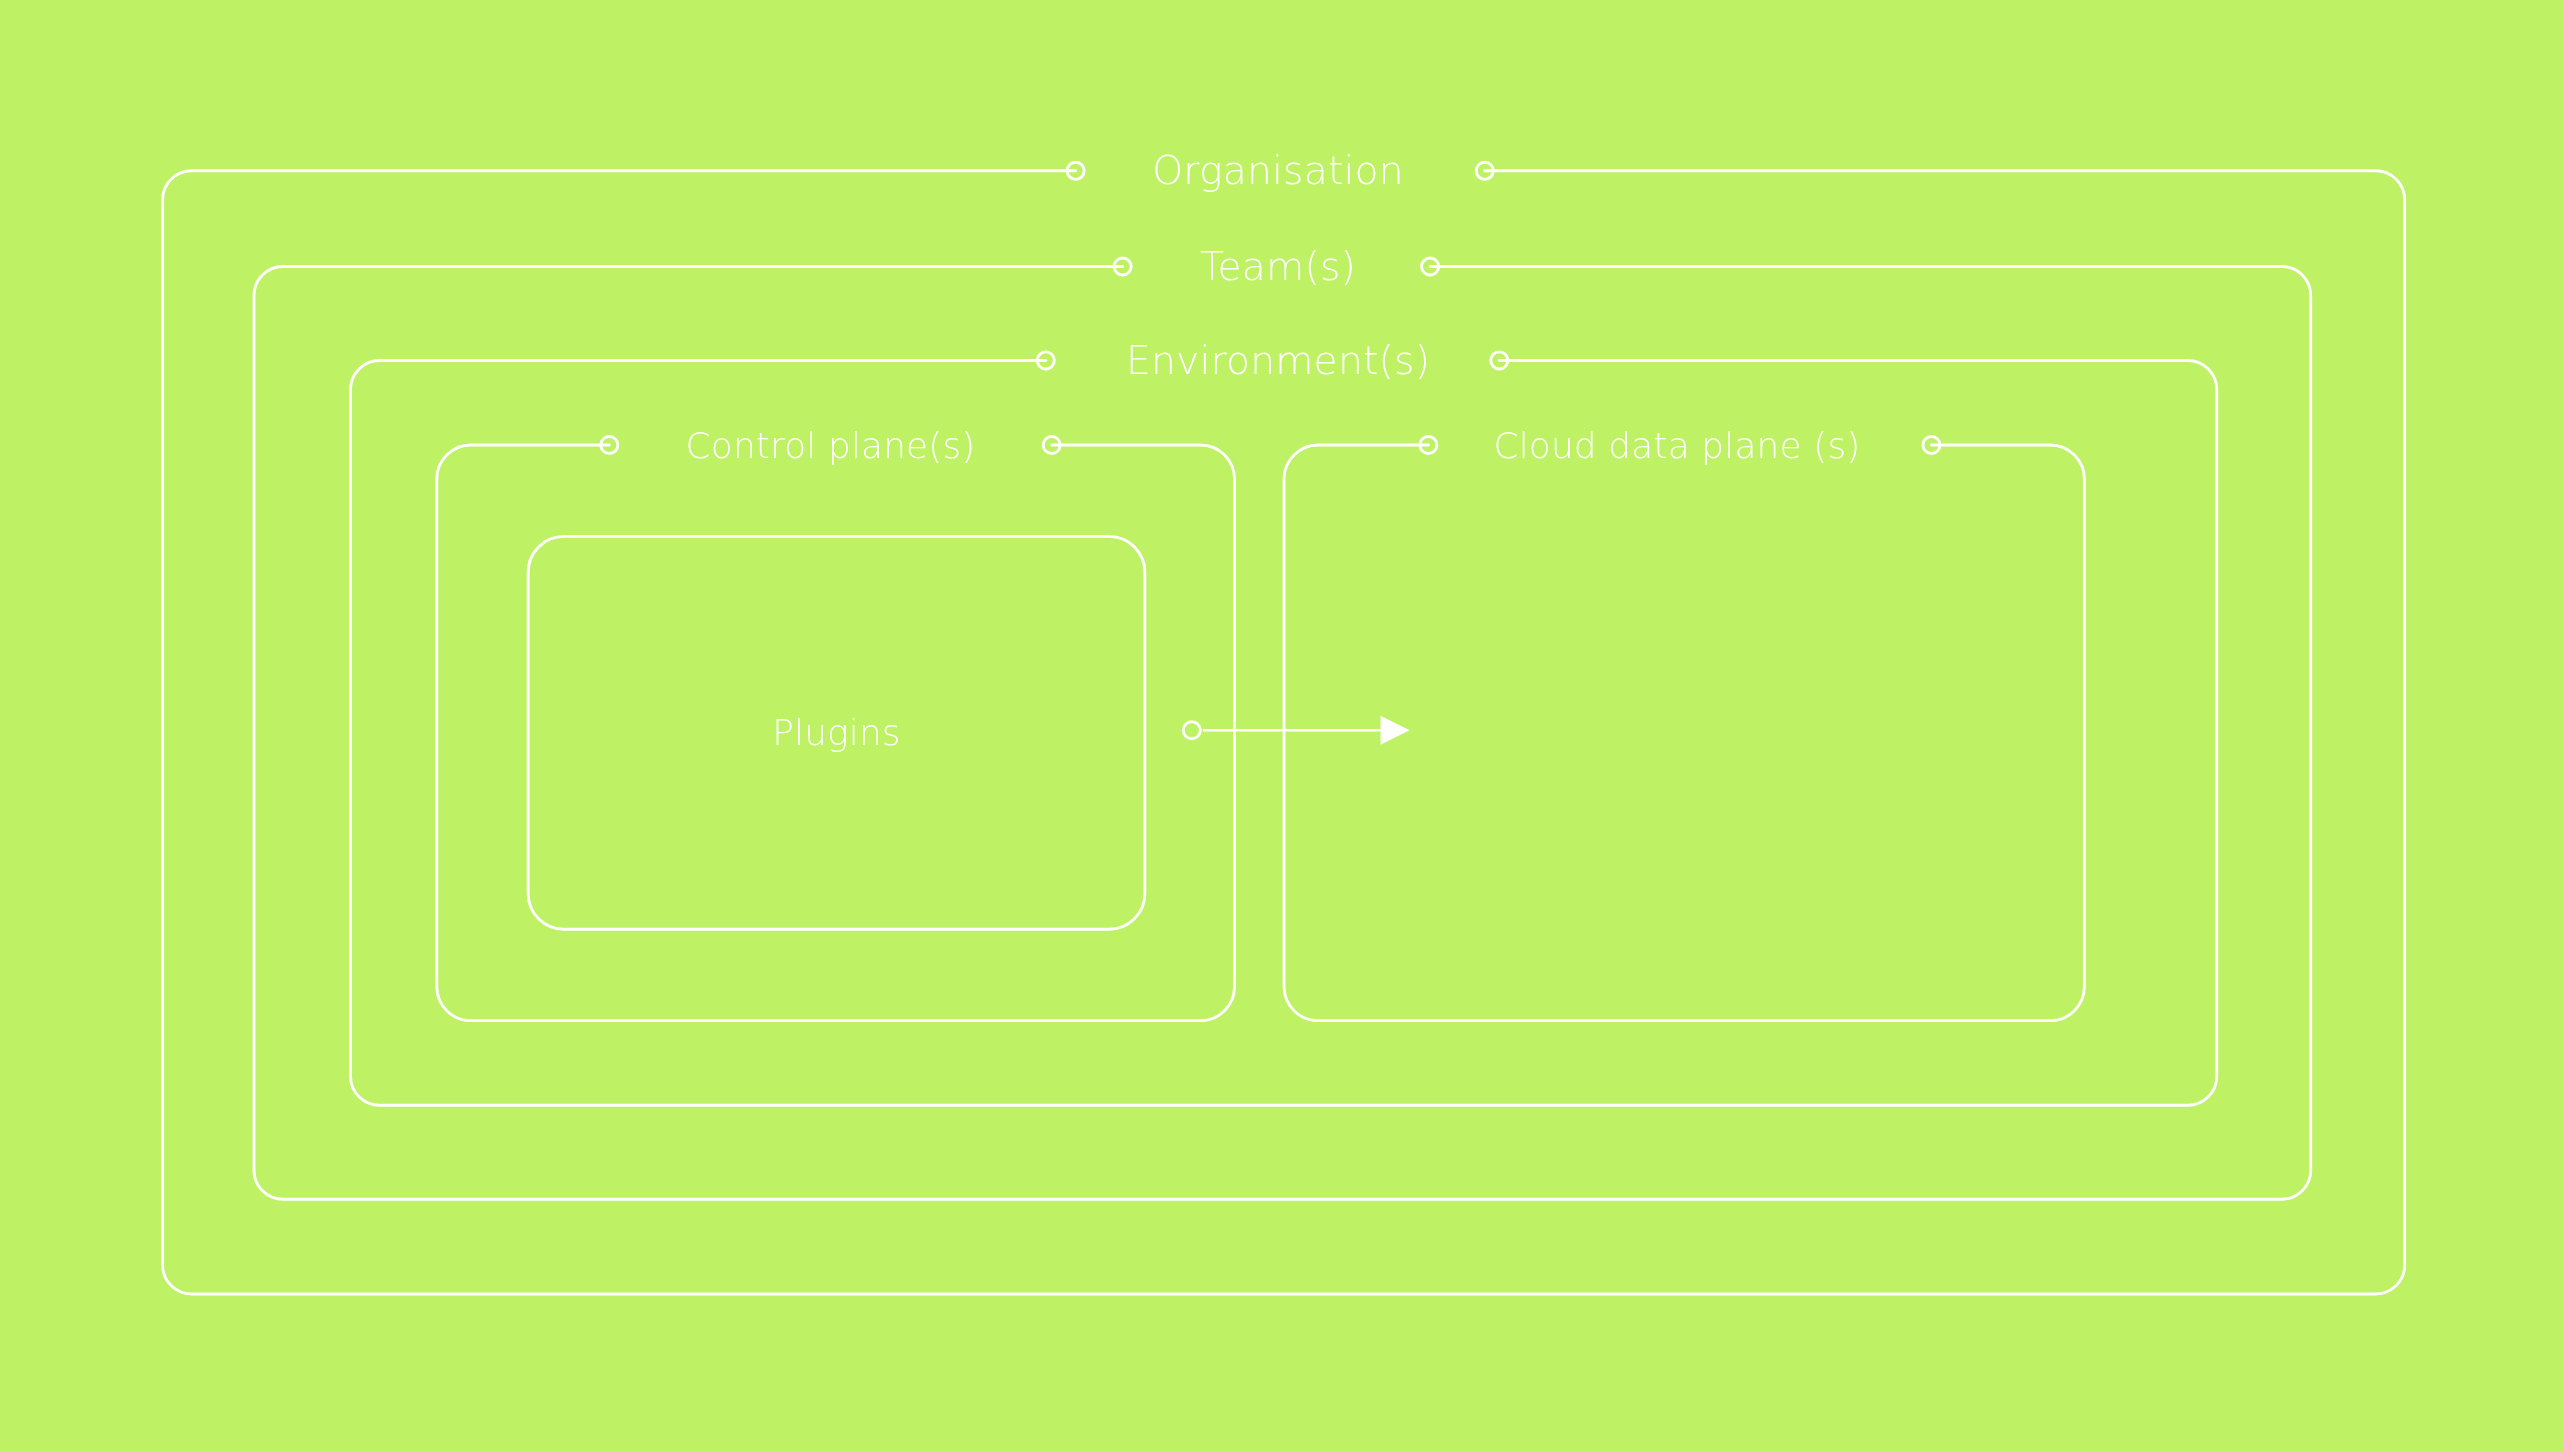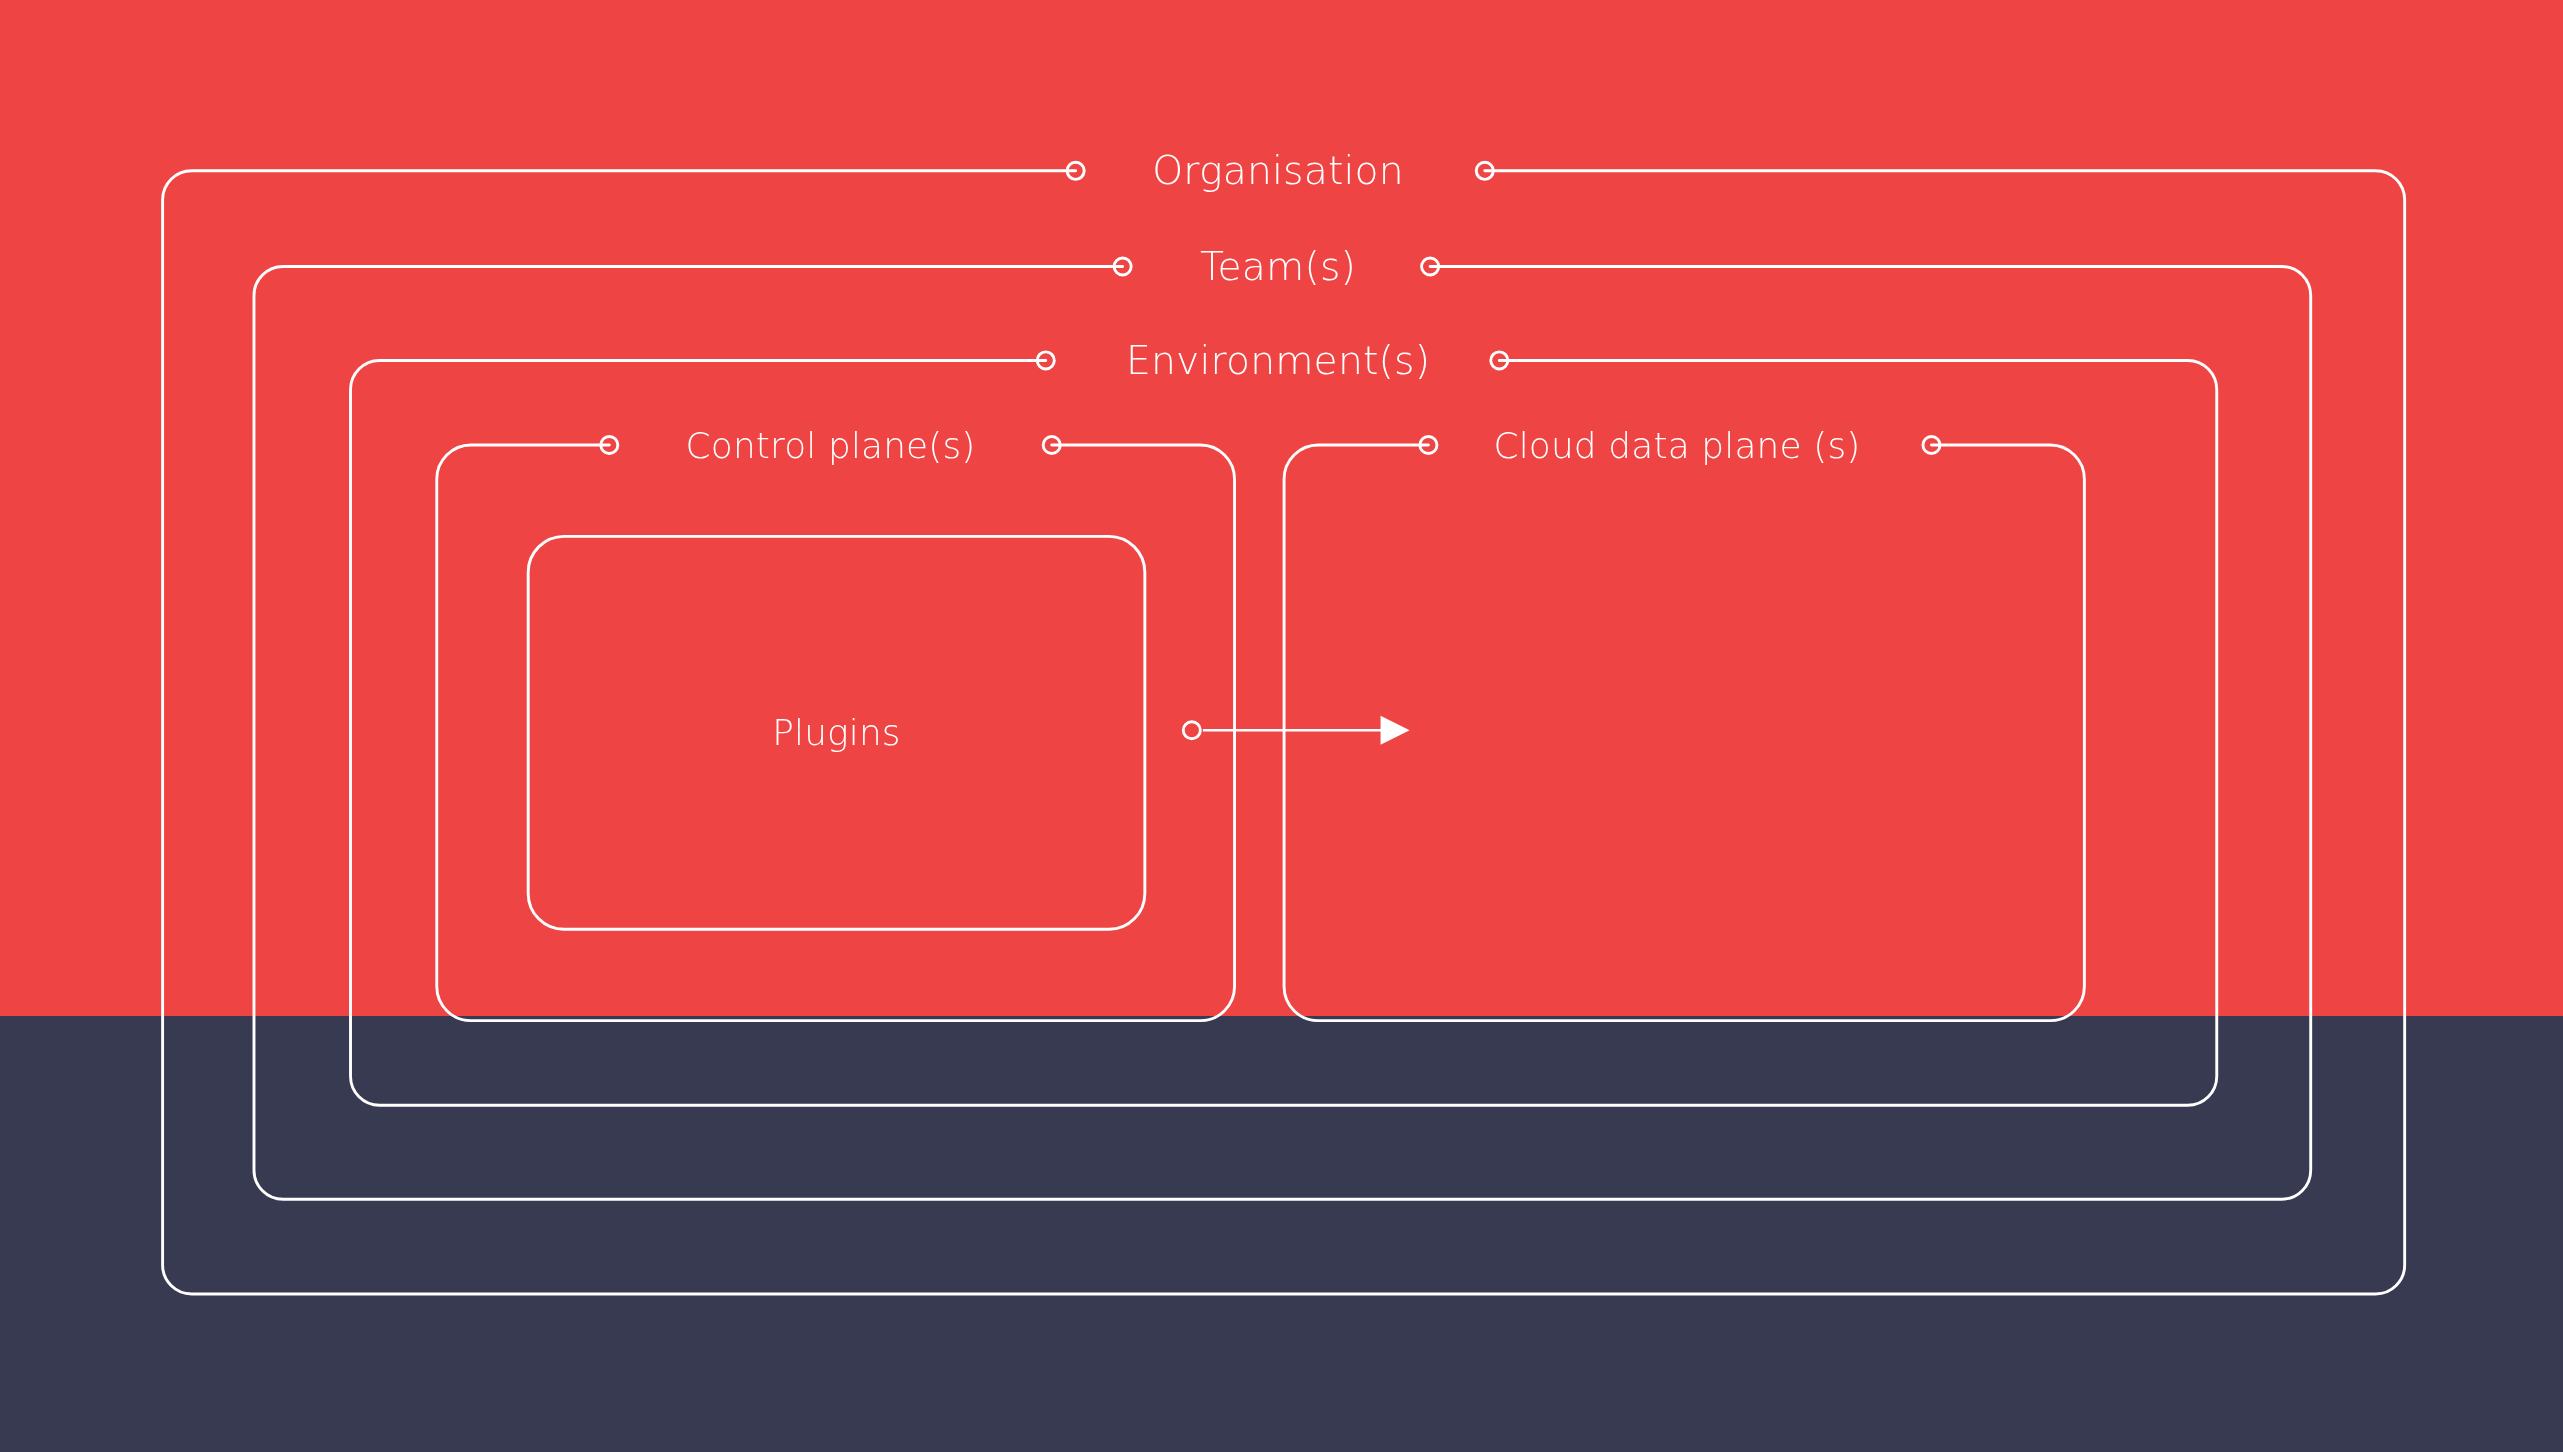--- a/index.html
+++ b/index.html
@@ -9,22 +9,22 @@
   }
   body {
     width: 2563px;
     height: 1452px;
     overflow: hidden;
     font-family: "DejaVu Sans", sans-serif;
   }
   #stage {
     position: relative;
     width: 2563px;
-    height: 1016px;
-    background: #ef4444;
+    height: 1452px;
+    background: #bef264;
   }
   #diagram {
     position: absolute;
     inset: 0;
     display: block;
   }
   .layer-label {
     font-family: "DejaVu Sans", sans-serif;
     font-size: 46px;
     font-weight: 300;

